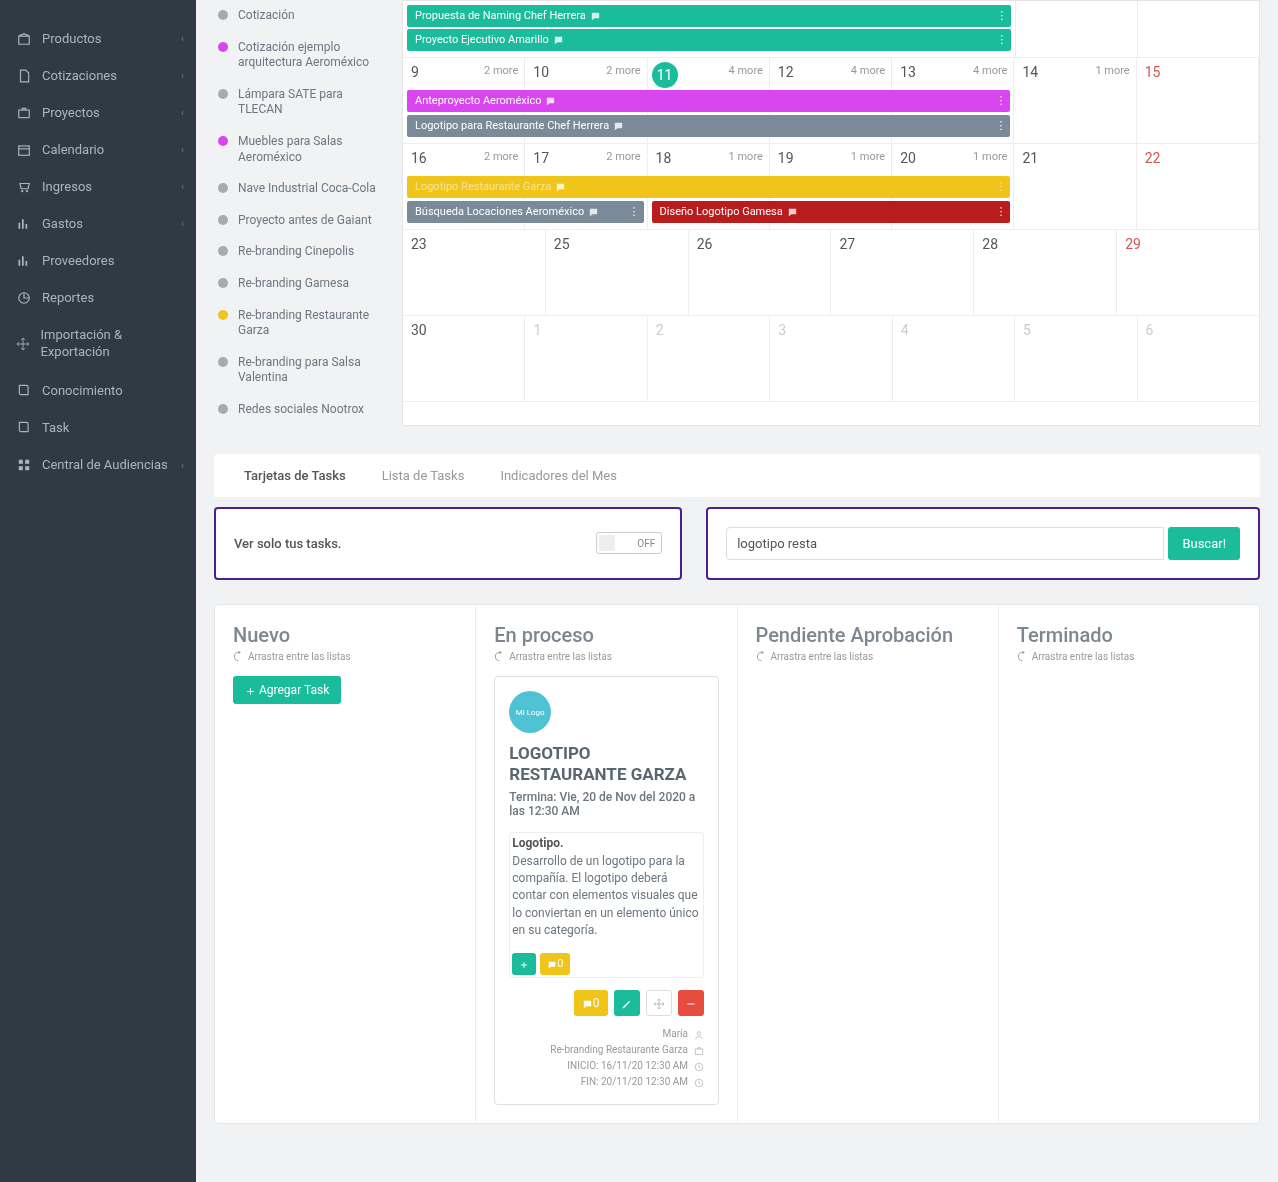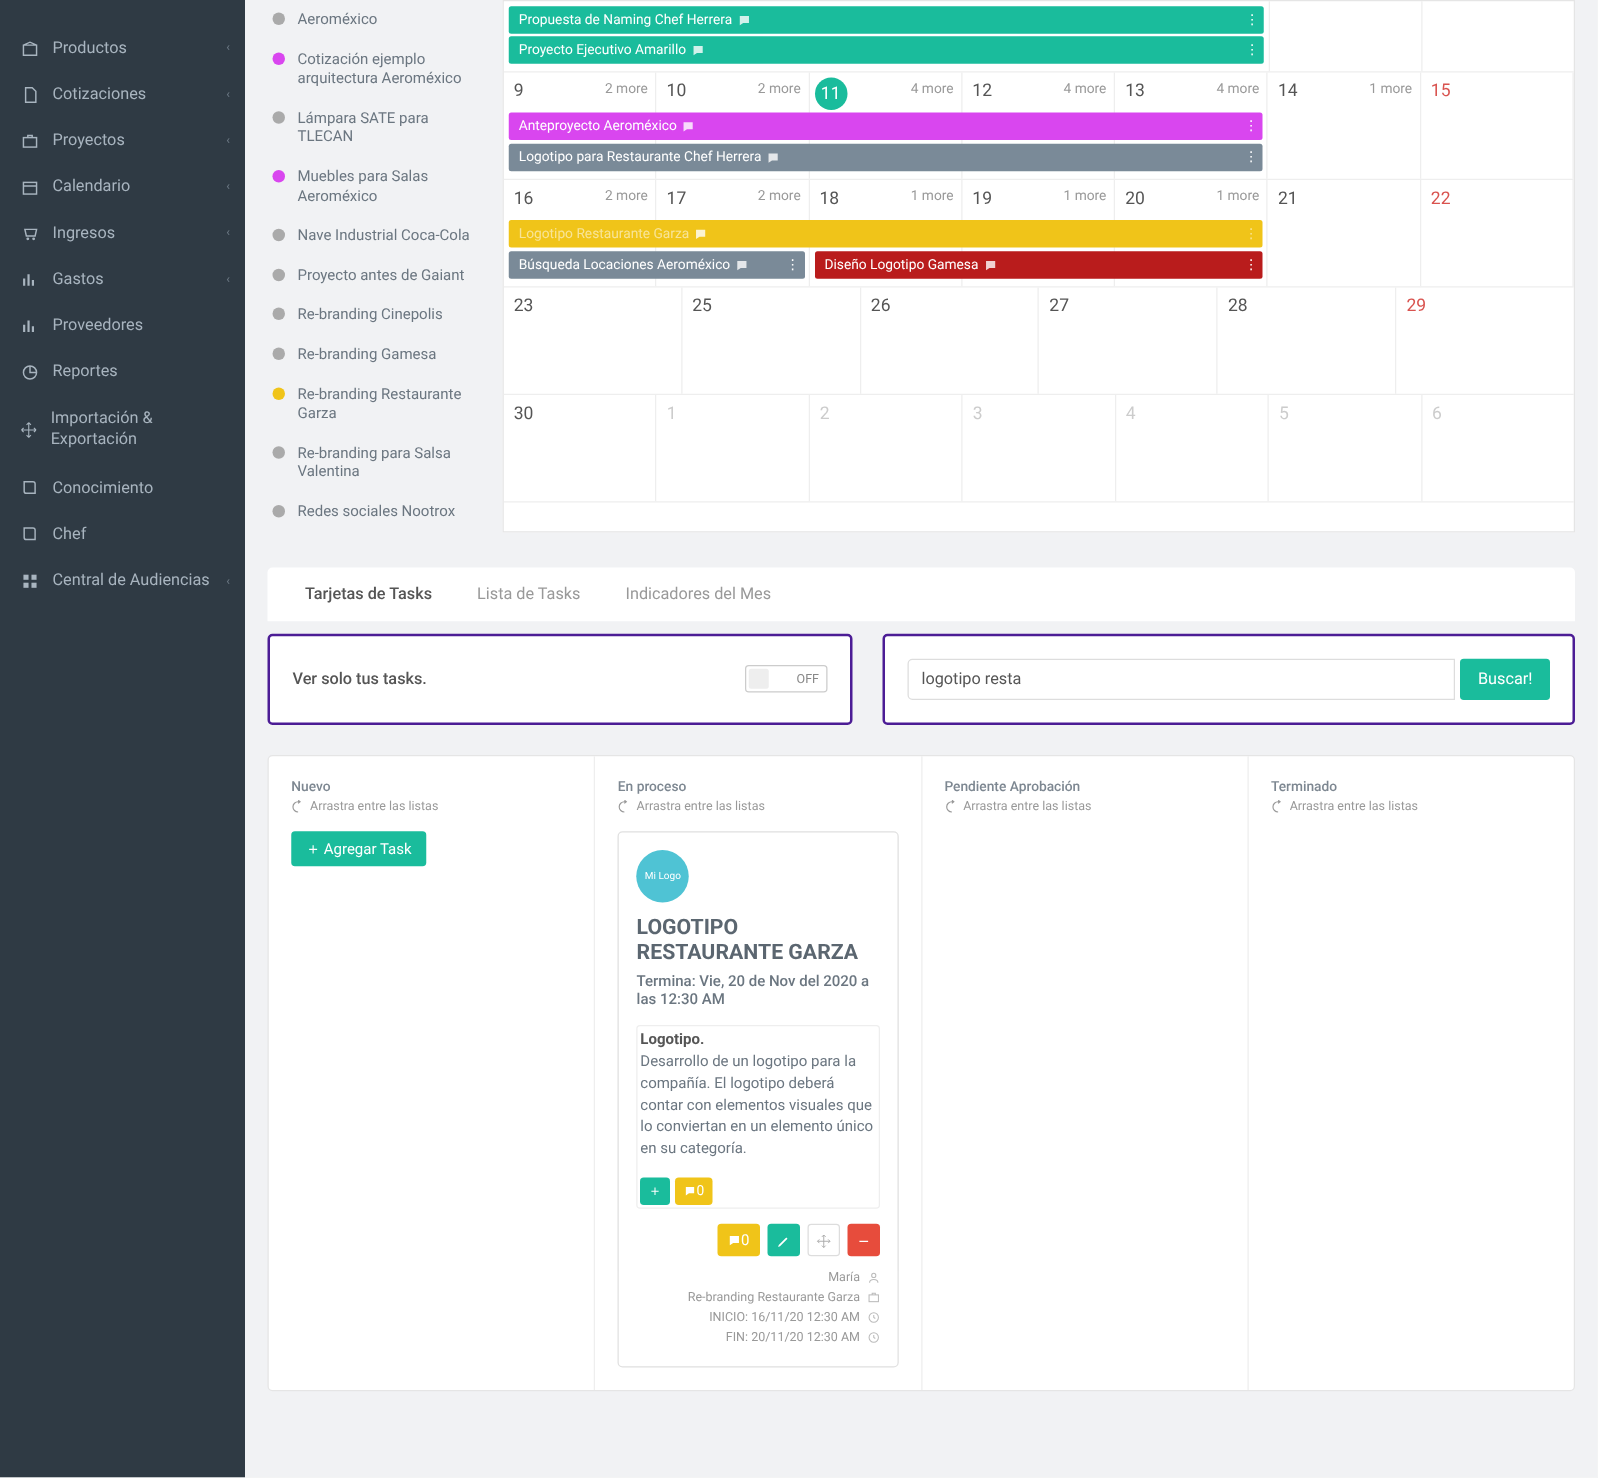--- a/index.html
+++ b/index.html
@@ -33,21 +33,21 @@
 .tool-box{flex:1;background:#fff;border:2px solid #4c1d95;border-radius:4px;padding:18px;display:flex;align-items:center}
 .tool-box .lbl{font-size:13px;color:#555;font-weight:500}
 .toggle{margin-left:auto;width:66px;height:22px;border:1px solid #ccc;border-radius:3px;position:relative;font-size:10px;display:flex;align-items:center;justify-content:flex-end;padding-right:6px;color:#888}
 .toggle::before{content:"";position:absolute;left:2px;top:2px;width:16px;height:16px;background:#eee;border-radius:2px}
 .search-wrap{flex:1.2}
 .search-input{flex:1;border:1px solid #ddd;border-radius:4px 0 0 4px;padding:8px 10px;font-size:13px;color:#555;outline:none;width:100%}
 .search-btn{background:#1abc9c;color:#fff;border:none;padding:9px 14px;border-radius:3px;font-size:13px;cursor:pointer}
 .board{display:flex;margin-top:24px;background:#fff;border:1px solid #e5e5e5;border-radius:4px}
 .board-col{flex:1;border-right:1px solid #eee;padding:18px}
 .board-col:last-child{border-right:none}
-.col-title{font-size:11px;color:#7d8791;font-weight:500;margin-bottom:4px}
+.col-title{font-size:20px;color:#7d8791;font-weight:500;margin-bottom:4px}
 .col-hint{font-size:10px;color:#999;display:flex;align-items:center;gap:4px}
 .add-btn{background:#1abc9c;color:#fff;border:none;padding:7px 12px;border-radius:3px;font-size:12px;margin-top:14px;cursor:pointer}
 .card{border:1px solid #e0e0e0;border-radius:4px;margin-top:14px;padding:14px}
 .card-logo{width:42px;height:42px;border-radius:50%;background:#4fc3d4;color:#fff;font-size:8px;display:flex;align-items:center;justify-content:center;margin-bottom:10px}
 .card-title{font-size:17px;font-weight:700;color:#5b6670;line-height:1.2;margin-bottom:6px}
 .card-sub{font-size:12px;color:#6b7680;font-weight:500;margin-bottom:14px}
 .card-body{border:1px solid #eee;border-radius:3px;padding:2px;font-size:12px;color:#6b7680;line-height:1.45}
 .card-body b{color:#555}
 .chip{display:inline-flex;align-items:center;font-size:11px;padding:3px 7px;border-radius:3px;margin-top:8px;margin-right:4px;cursor:pointer}
 .chip.green{background:#1abc9c;color:#fff}
@@ -155,41 +155,41 @@
           </svg>
         </span>
         <span>Conocimiento</span>
       </div>
       <div class="nav-item">
         <span class="nav-icon">
           <svg width="14" height="14" viewBox="0 0 24 24" fill="#a8b4bf">
             <path d="M4 4h12a3 3 0 013 3v13H7a3 3 0 01-3-3z" fill="none" stroke="#a8b4bf" stroke-width="2"></path>
           </svg>
         </span>
-        <span>Chef</span>
+        <span>Task</span>
       </div>
       <div class="nav-item multi">
         <span class="nav-icon">
           <svg width="14" height="14" viewBox="0 0 24 24" fill="#a8b4bf">
             <rect x="3" y="3" width="7" height="7"></rect>
             <rect x="14" y="3" width="7" height="7"></rect>
             <rect x="3" y="14" width="7" height="7"></rect>
             <rect x="14" y="14" width="7" height="7"></rect>
           </svg>
         </span>
         <span>Central de Audiencias</span>
         <span class="nav-chev">‹</span>
       </div>
     </div>
   <div class="main">
     <div class="content-row">
       <div class="left-col" id="plist">
           <div class="proj-item">
             <span class="proj-dot" style="background:#aaa"></span>
-            <span>Aeroméxico</span>
+            <span>Cotización</span>
           </div>
           <div class="proj-item">
             <span class="proj-dot" style="background:#d946ef"></span>
             <span>Cotización ejemplo arquitectura Aeroméxico</span>
           </div>
           <div class="proj-item">
             <span class="proj-dot" style="background:#aaa"></span>
             <span>Lámpara SATE para TLECAN</span>
           </div>
           <div class="proj-item">

